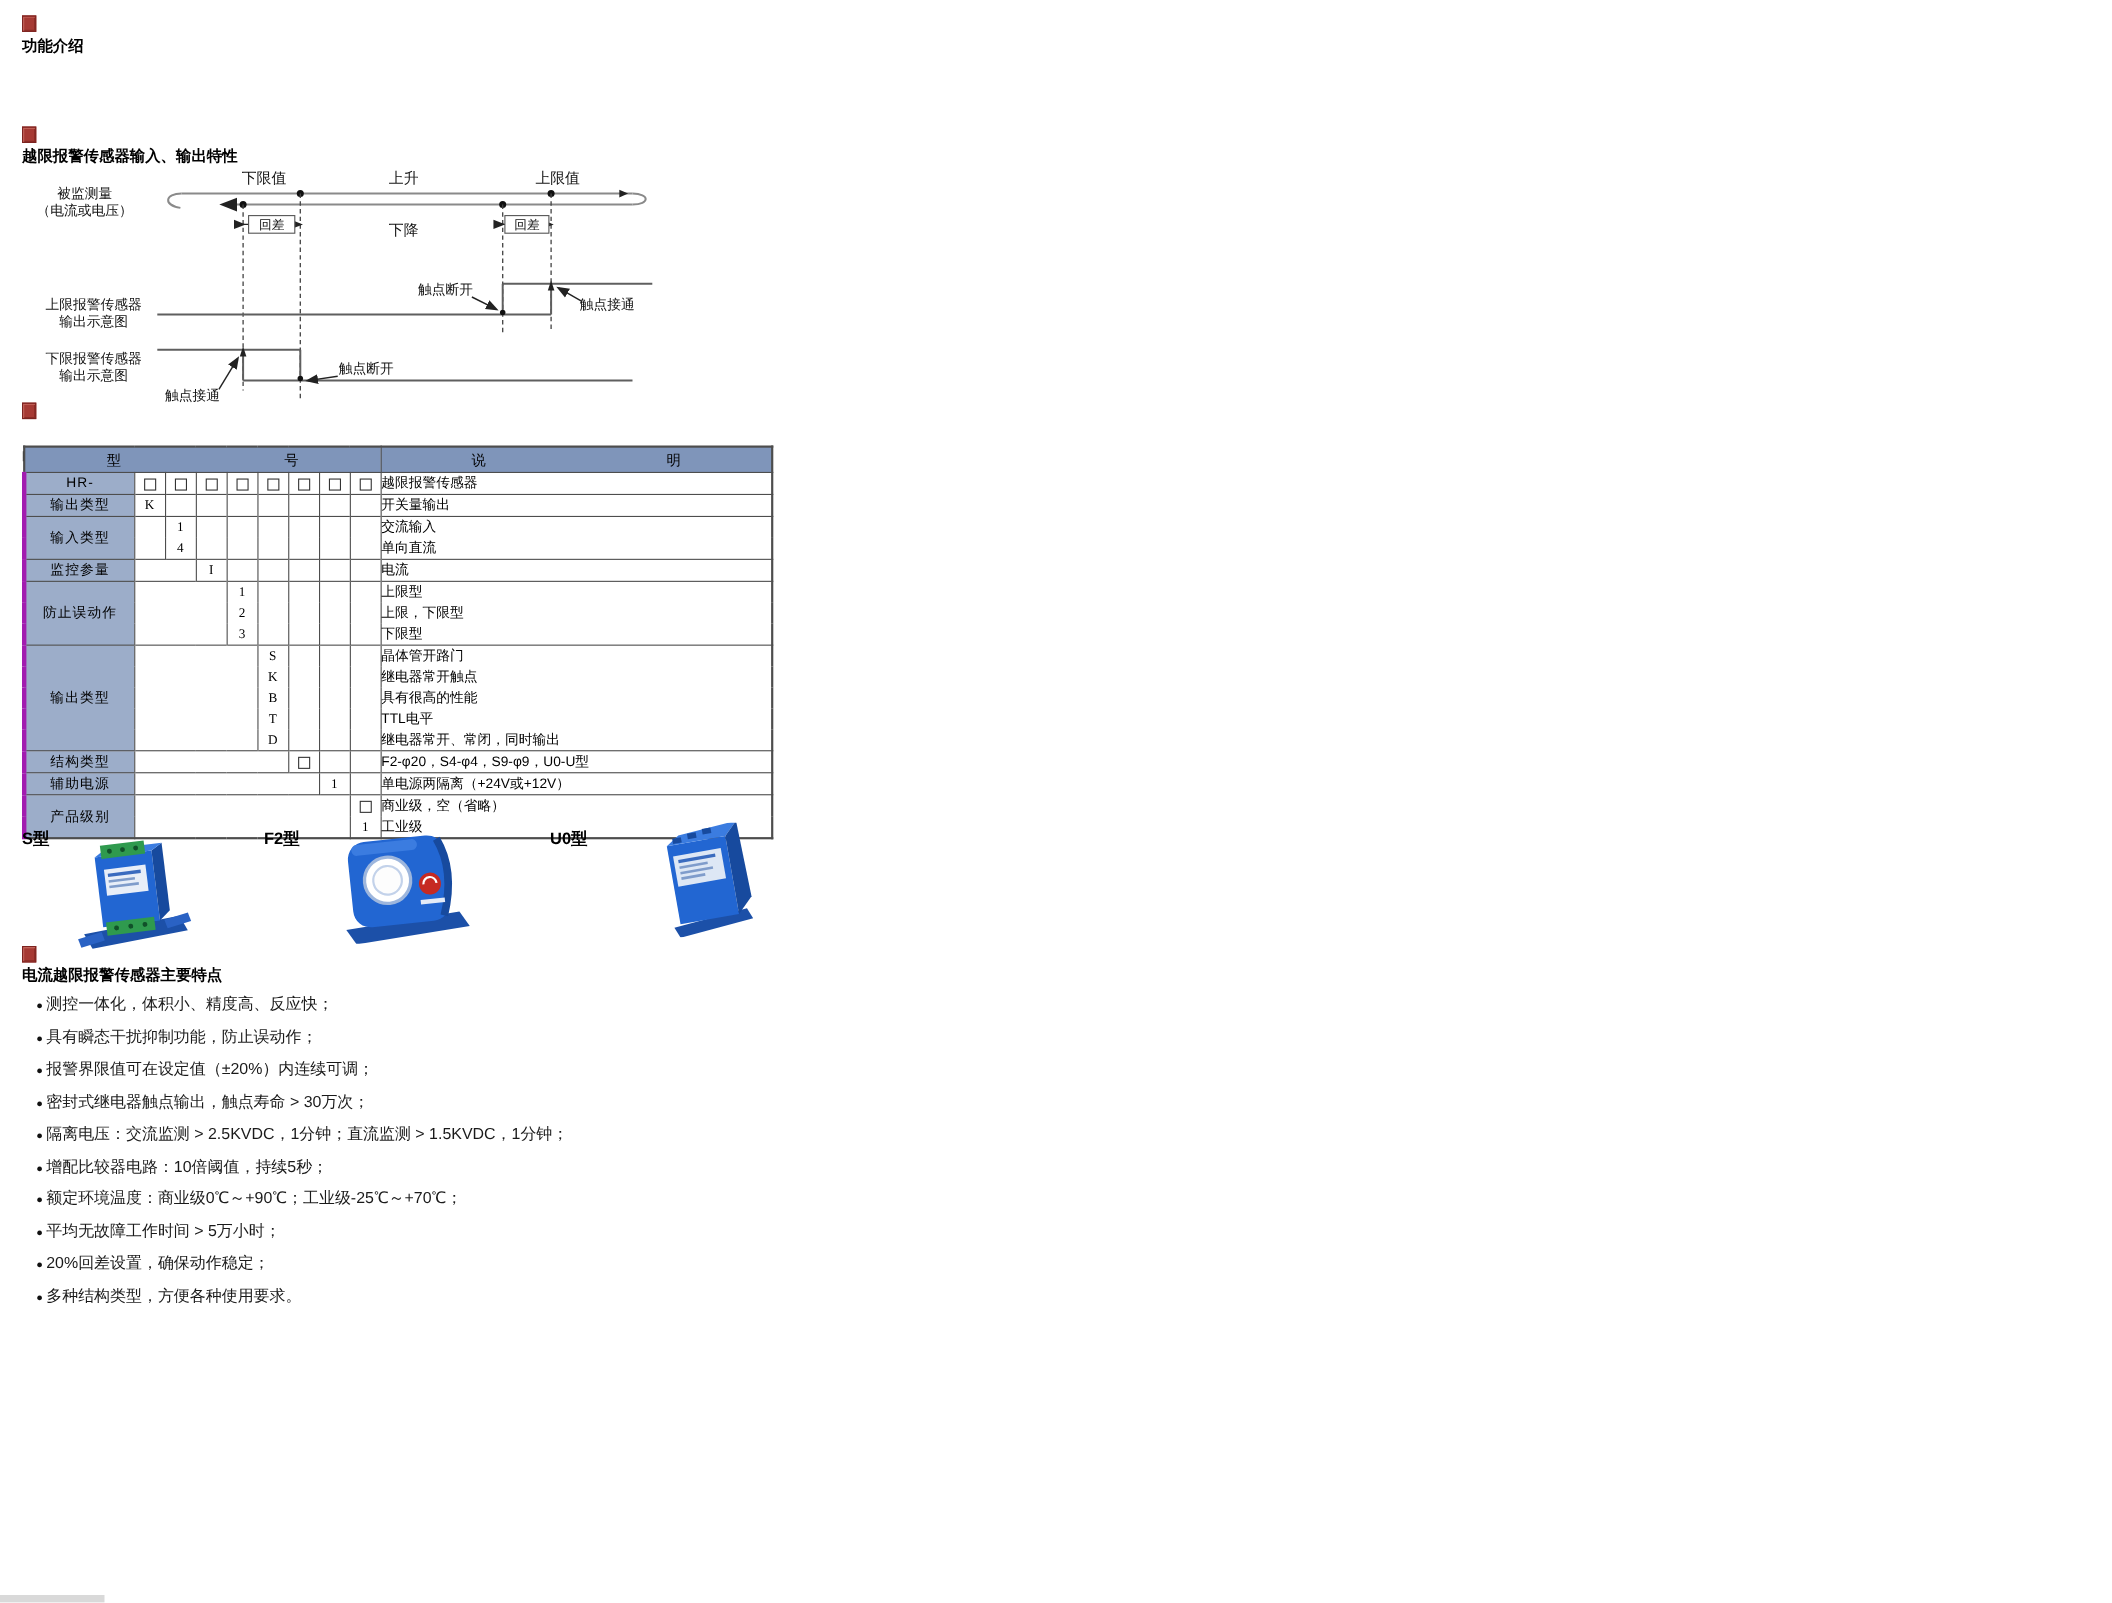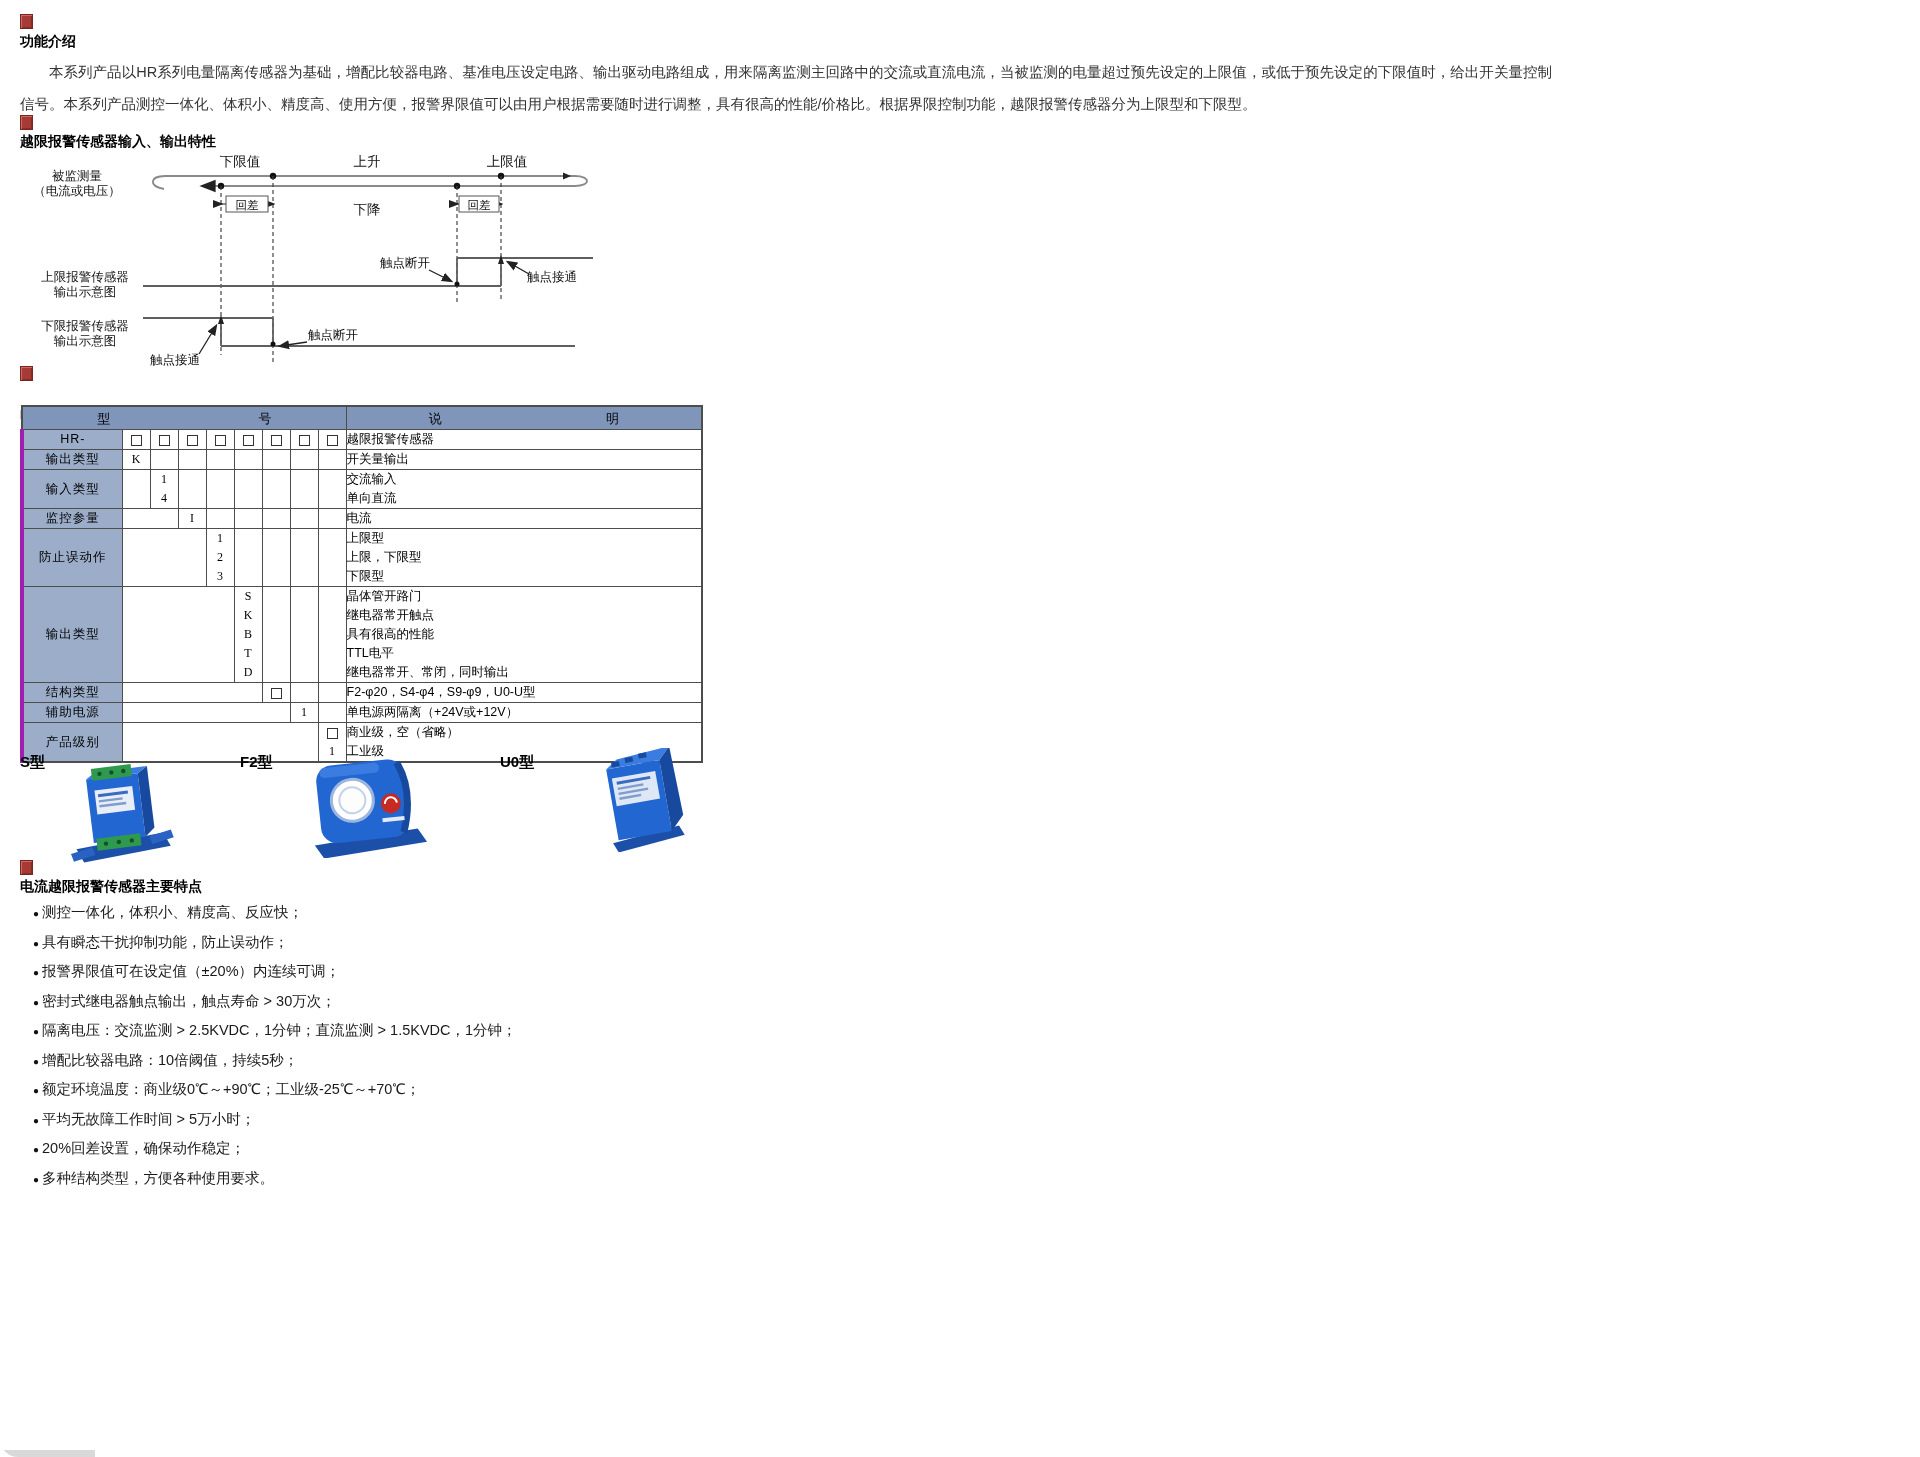--- a/index.html
+++ b/index.html
@@ -1,17 +1,17 @@
 <!DOCTYPE html>
 <html><head>
 <meta charset="utf-8">
 <style>
   html,body{margin:0;padding:0;background:#fff;}
   body{font-family:"Liberation Sans",sans-serif;color:#222;}
-  #page{position:relative;width:1920px;height:1457px;background:#fff;overflow:hidden;border-radius:18px;}
+  #page{position:relative;width:1920px;height:1457px;background:#fff;overflow:hidden;}
   .sec-icon{position:absolute;width:11px;height:13px;background:#a63a34;border:1px solid #7c2320;
     box-shadow:inset 1px 1px 0 #c96b60, inset -1px -1px 0 #8a2c26;}
   .h1{position:absolute;font-size:14px;font-weight:bold;color:#000;white-space:nowrap;}
   #intro-body{position:absolute;left:20px;top:56px;width:1532px;font-size:14.5px;line-height:32px;
     color:#333;text-indent:2em;text-align:justify;}
   
   #io-diagram{position:absolute;left:15px;top:150px;}
   #io-diagram text{font-family:"Liberation Serif",serif;fill:#111;}
   
   #model-table{position:absolute;left:20px;top:405px;width:680px;border-collapse:collapse;
@@ -37,21 +37,20 @@
   #features-list .dot{font-size:10px;margin-right:3px;color:#111;}
   #bottom-cutoff{position:absolute;left:0;top:1450px;width:95px;height:7px;background:#d9d9d9;}
 </style>
 </head>
 <body>
 
 <div id="page">
 
   <span class="sec-icon" style="left:20px;top:14px;"></span>
   <div class="h1" style="left:20px;top:33px;">功能介绍</div>
-  <div id="intro-body">本系列产品以HR系列电量隔离传感器为基础，增配比较器电路、基准电压设定电路、输出驱动电路组成，用来隔离监测主回路中的交流或直流电流，当被监测的电量超过预先设定的上限值，或低于预先设定的下限值时，给出开关量控制信号。本系列产品测控一体化、体积小、精度高、使用方便，报警界限值可以由用户根据需要随时进行调整，具有很高的性能/价格比。根据界限控制功能，越限报警传感器分为上限型和下限型。</div>
 
   <span class="sec-icon" style="left:20px;top:115px;"></span>
   <div class="h1" style="left:20px;top:133px;">越限报警传感器输入、输出特性</div>
 
   <svg id="io-diagram" width="650" height="230" viewBox="0 0 650 230">
     <defs>
       <marker id="ma" markerWidth="9" markerHeight="8" refX="7" refY="4" orient="auto">
         <polygon points="0,0.5 9,4 0,7.5" fill="#222"></polygon>
       </marker>
     </defs>

